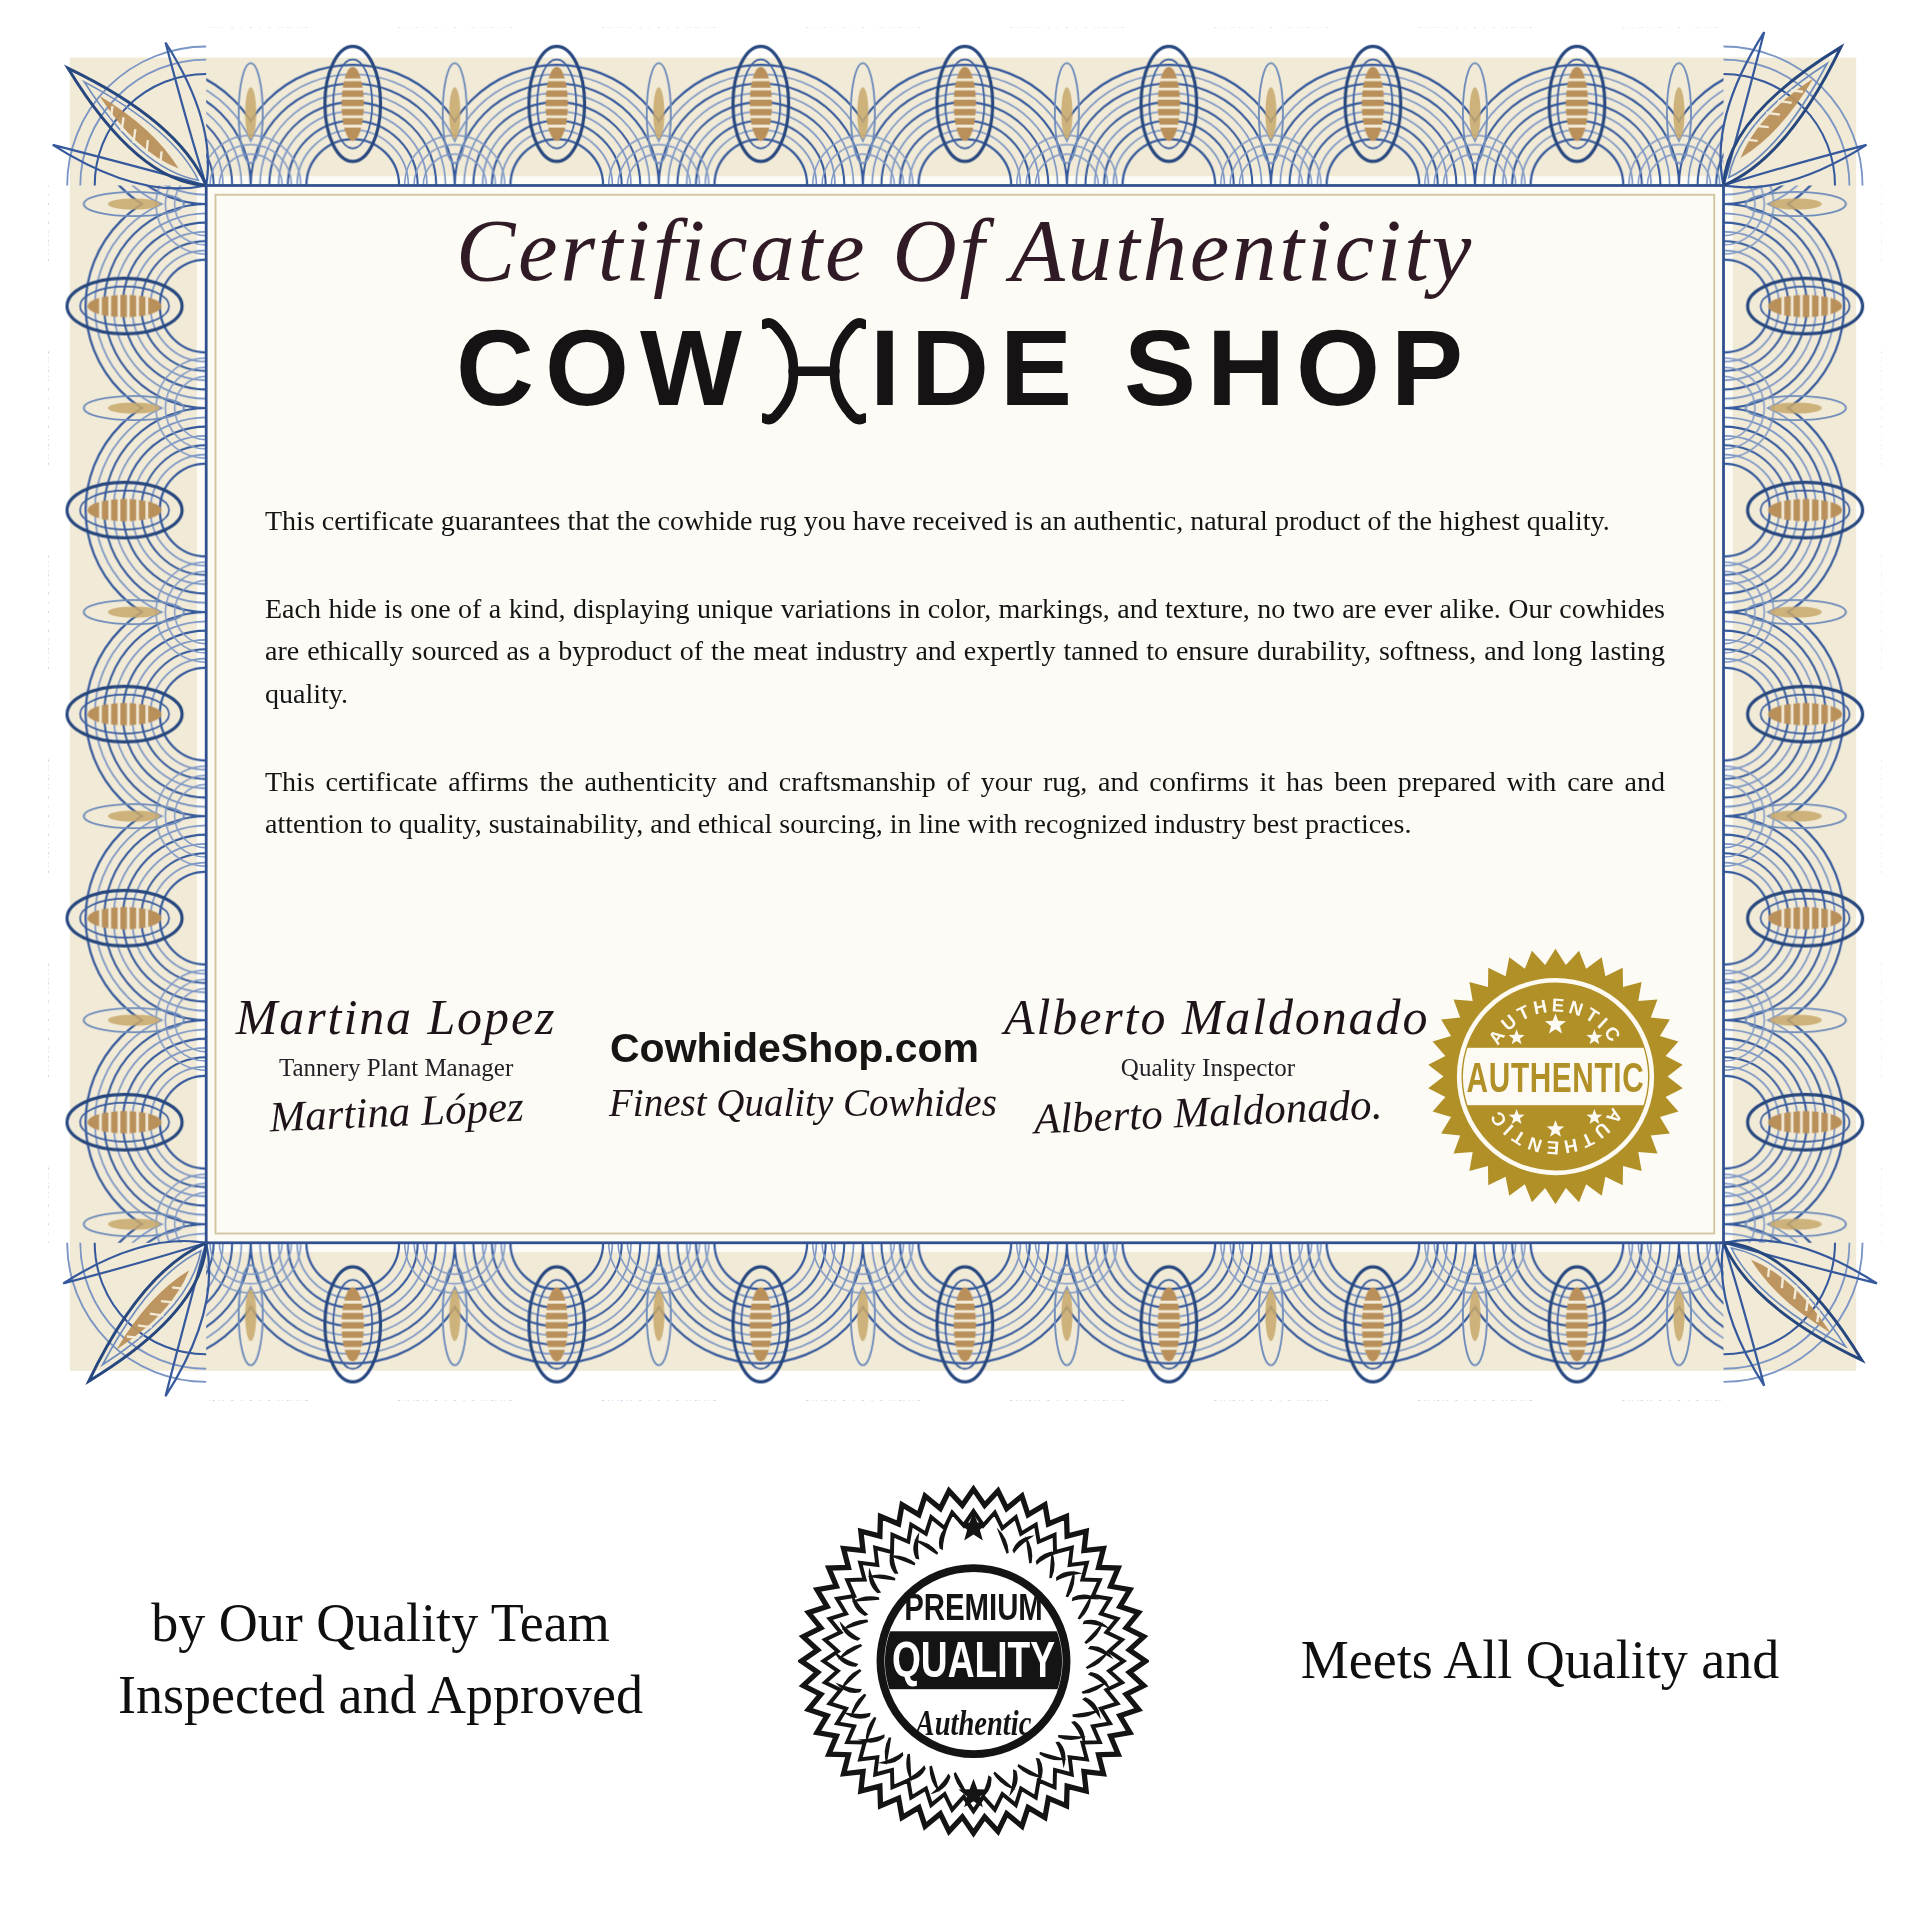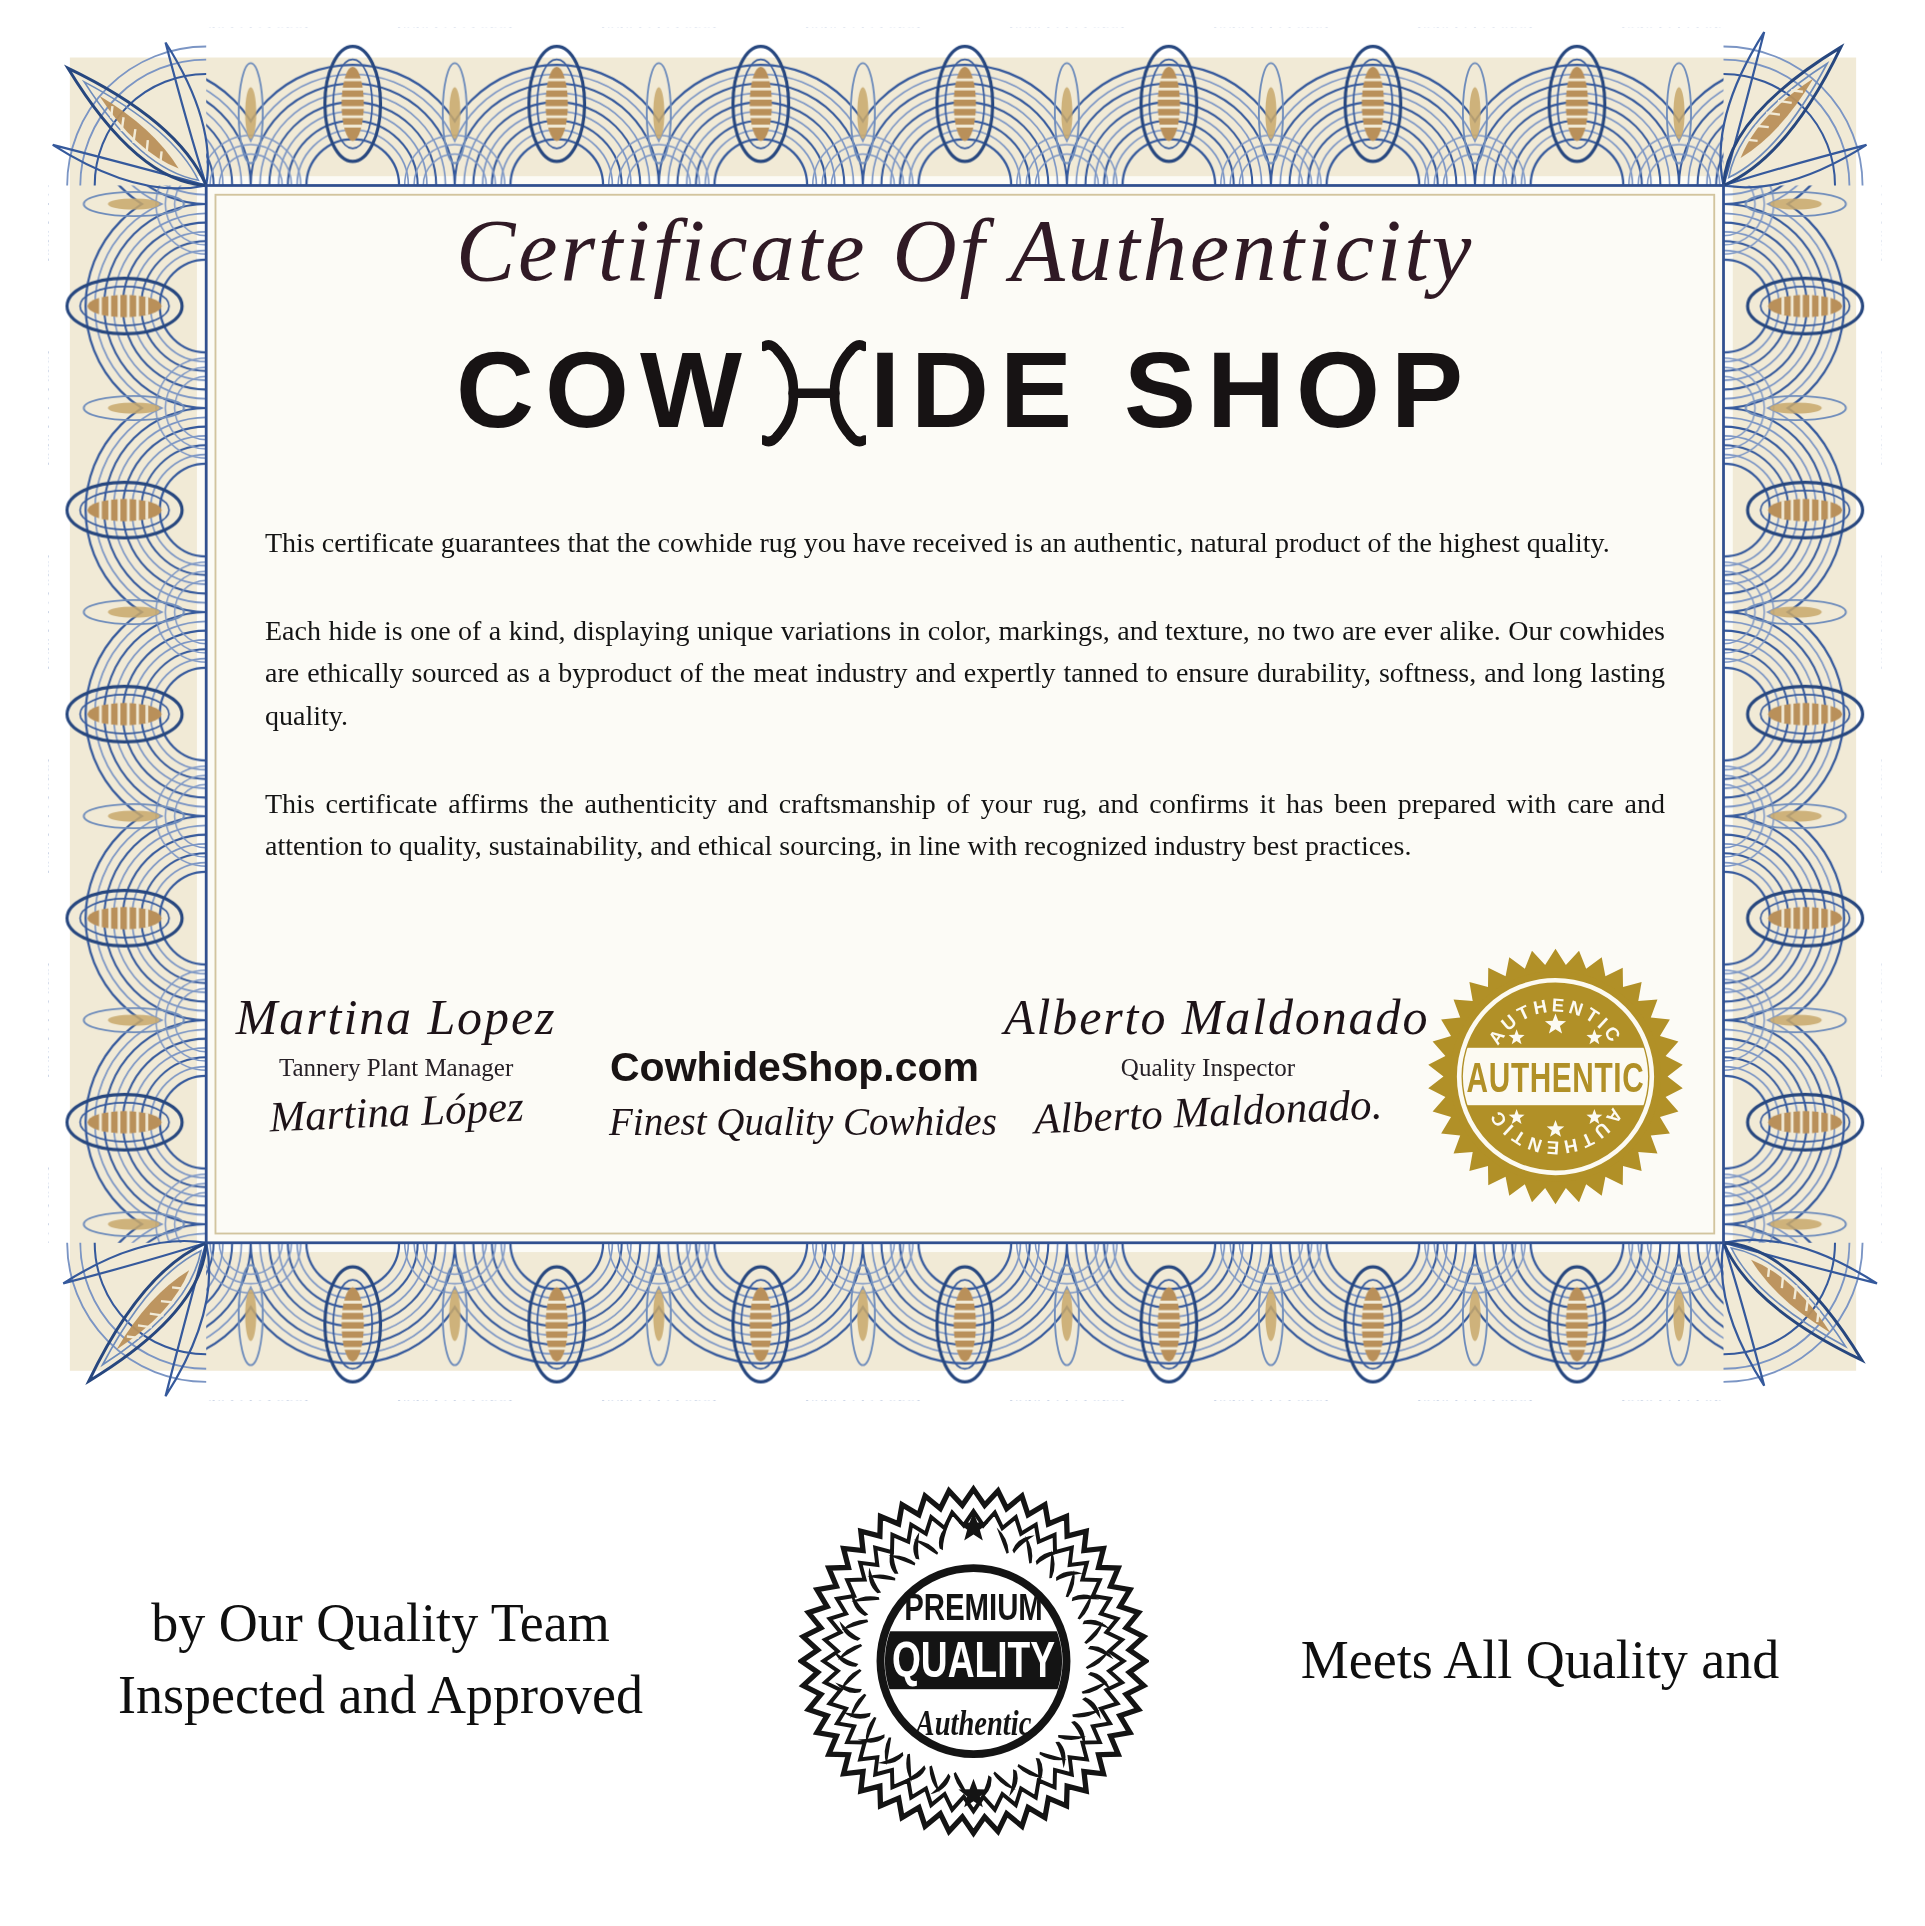--- a/index.html
+++ b/index.html
@@ -2,29 +2,29 @@
 <html style="font-size:15px"><head>
 <meta charset="utf-8">
 <style>
   html,body{margin:0;padding:0;background:#ffffff;}
   .page{position:relative;width:1926px;height:1927px;background:#ffffff;overflow:hidden;
         font-family:"Liberation Serif",serif;color:#161616;}
   .border-svg{position:absolute;left:0;top:0;}
   .panel{position:absolute;left:206px;top:186px;width:1518px;height:1057px;}
   .cert-title{margin:13px 10px 0;text-align:center;font:italic 400 89px/1.15 "Liberation Serif",serif;
         color:#301a25;letter-spacing:2.8px;}
-  .logo{margin-top:30px;display:flex;justify-content:center;align-items:center;
+  .logo{margin-top:8px;display:flex;justify-content:center;align-items:center;
         font:700 108px/1 "Liberation Sans",sans-serif;letter-spacing:11px;color:#171314;}
   .logo .hglyph{margin:0 3.7px 0 9.3px;transform:translateY(3.7px);}
   .paras{margin:74px 59px 0;}
   .paras p{font:28px/1.52 "Liberation Serif",serif;color:#141414;text-align:justify;margin:0 0 45px;}
   .sig-row{position:absolute;left:0;top:805px;width:100%;height:241px;}
   .sig{position:absolute;text-align:center;color:#1d1318;}
   .sig-left{left:4.6px;width:371px;top:0;}
-  .sig-mid{left:403px;width:371px;top:56px;}
+  .sig-mid{left:403px;width:371px;top:37px;}
   .sig-right{left:798px;width:408px;top:0;}
   .sig .name{font:italic 400 50px/1.05 "Liberation Serif",serif;letter-spacing:1.9px;white-space:nowrap;}
   .sig .role{font:25px/1.2 "Liberation Serif",serif;margin-top:9.3px;color:#262026;}
   .sig .script{font:italic 400 43px/1 "Liberation Serif",serif;margin-top:7.4px;transform:rotate(-2.5deg);white-space:nowrap;}
   .sig-mid .site{font:700 41px/1 "Liberation Sans",sans-serif;color:#191414;white-space:nowrap;}
   .sig-mid .tag{font:italic 400 39px/1.1 "Liberation Serif",serif;margin-top:13px;white-space:nowrap;}
   .gold-seal{position:absolute;left:1218px;top:759px;}
   .footer-left,.footer-right{position:absolute;text-align:center;
         font:400 54px/1.33 "Liberation Serif",serif;color:#0f0f0f;}
   .footer-left{left:51px;top:1588px;width:659px;}

